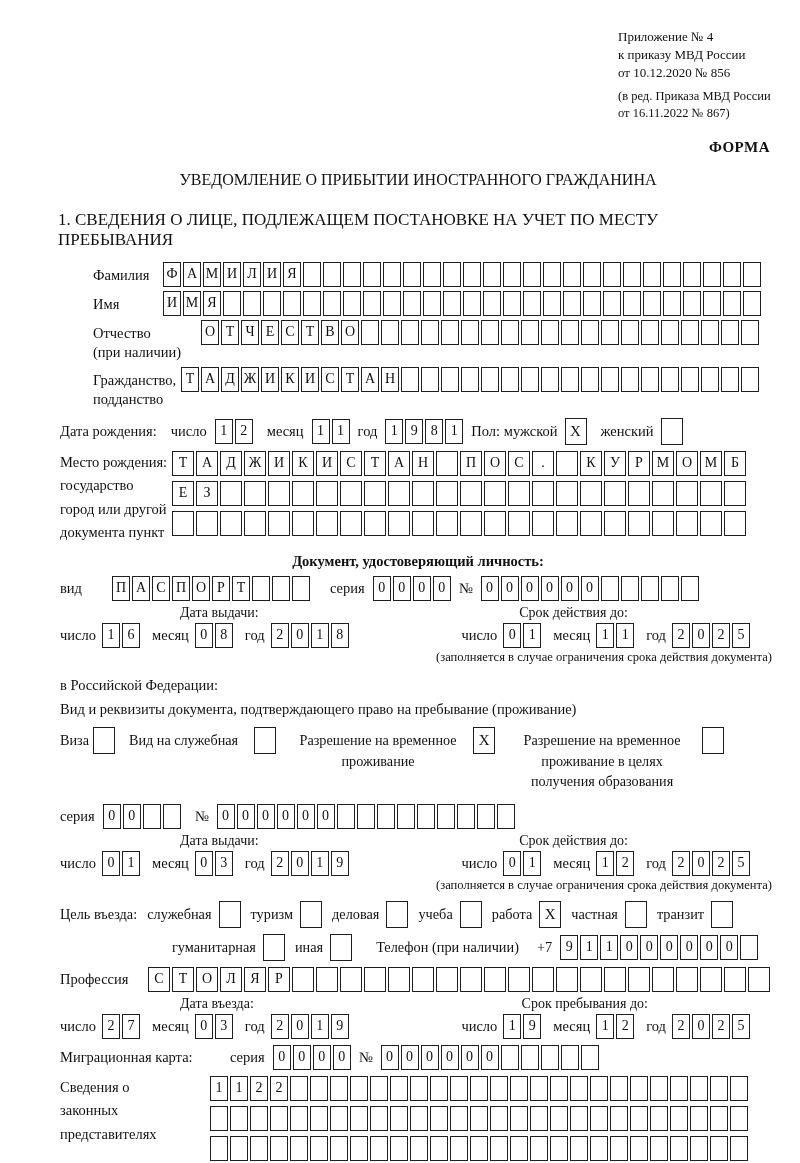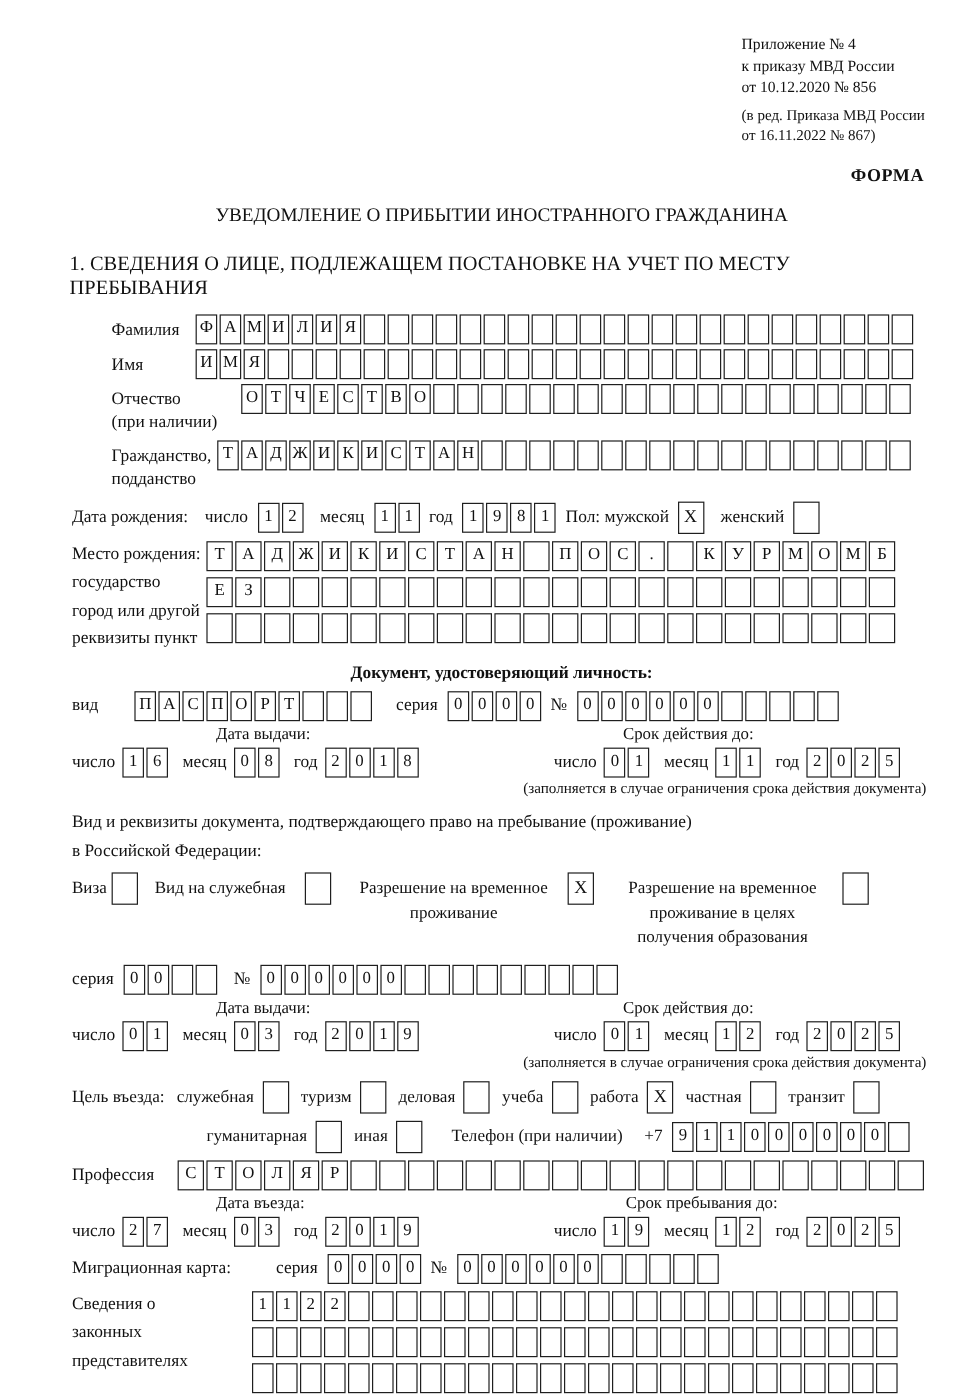--- a/index.html
+++ b/index.html
@@ -249,21 +249,21 @@
     <span class="checkbox">X</span>
     <span class="gap14">женский</span>
     <span class="checkbox"></span>
   </div>
 
   <div class="frow" style="margin-top:6px;">
     <div class="col-labels w112">
       <div>Место рождения:</div>
       <div>государство</div>
       <div>город или другой</div>
-      <div>реквизиты пункт</div>
+      <div>документа пункт</div>
     </div>
     <div class="stack">
       <div class="cells cells-wide">
           <span class="cell">Т</span>
           <span class="cell">А</span>
           <span class="cell">Д</span>
           <span class="cell">Ж</span>
           <span class="cell">И</span>
           <span class="cell">К</span>
           <span class="cell">И</span>
@@ -417,22 +417,22 @@
           <span class="cell">2</span>
           <span class="cell">0</span>
           <span class="cell">2</span>
           <span class="cell">5</span>
         </span>
     </div>
   </div>
   <div class="note">(заполняется в случае ограничения срока действия документа)</div>
 
   <div class="intro">
+    <div>в Российской Федерации:</div>
     <div>Вид и реквизиты документа, подтверждающего право на пребывание (проживание)</div>
-    <div>в Российской Федерации:</div>
   </div>
   <div class="opts">
     <div class="opt">
       <span class="olabel">Виза</span>
       <span class="checkbox" style="margin-left:4px;"></span>
     </div>
     <div class="opt">
       <span class="olabel">Вид на служебная</span>
       <span class="checkbox" style="margin-left:16px;"></span>
     </div>

